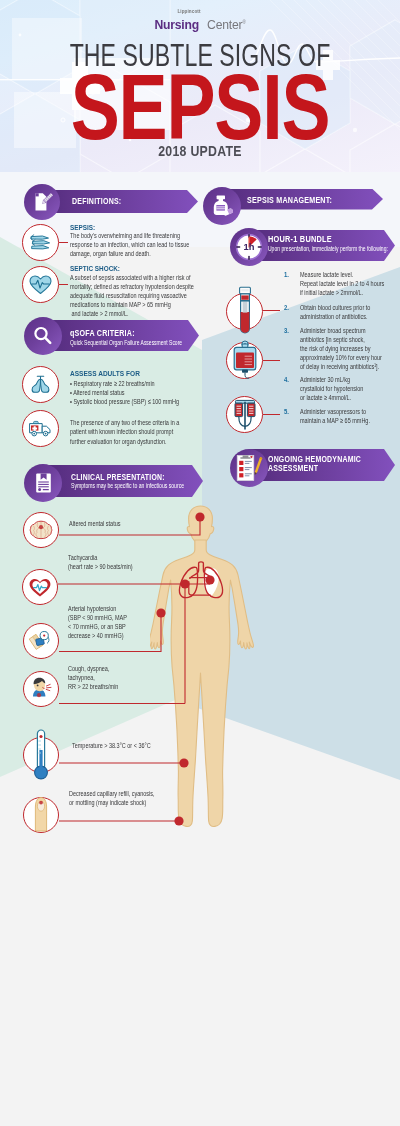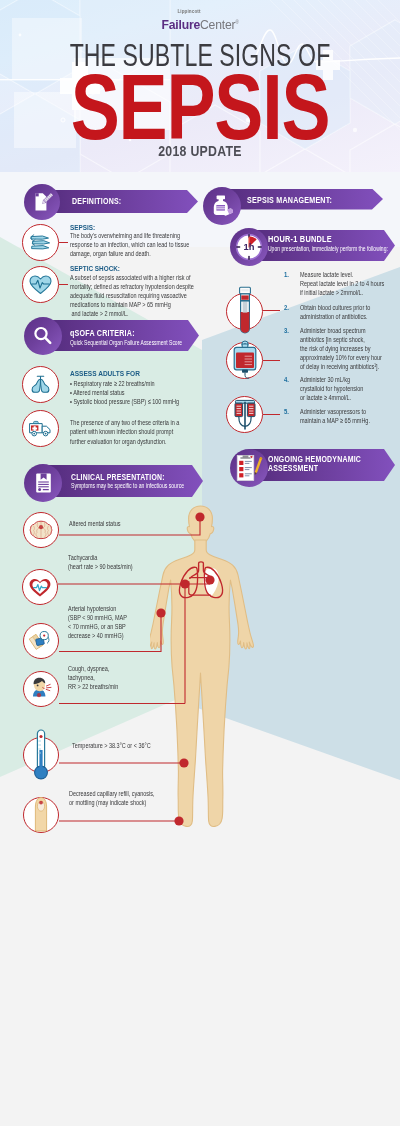--- a/index.html
+++ b/index.html
@@ -8,21 +8,21 @@
 #page{position:relative;width:400px;height:1126px;overflow:hidden;background:#fff;}
 
 
 #header{position:absolute;left:0;top:0;width:400px;height:172px;overflow:hidden;
  background:linear-gradient(165deg,#dceefb 0%,#e3f0fc 22%,#eceaf8 62%,#f4f1fb 100%);}
 #hdr-deco{position:absolute;left:0;top:0;}
 .brand{position:absolute;left:0;top:9px;width:400px;text-align:center;}
 .brand .lip{font-size:4.6px;letter-spacing:.1px;color:#777;font-weight:700;line-height:6px;padding-right:22px;}
 .brand .nc{font-size:12.2px;line-height:15px;letter-spacing:-.2px;}
 .brand .nc b{color:#5b2d82;font-weight:700;}
-.brand .nc i{color:#77777c;font-style:normal;font-weight:400;}
+.brand .nc i{color:#77777c;font-style:normal;font-weight:400;padding-left:8px;}
 .brand .nc sup{font-size:4.5px;vertical-align:super;color:#77777c;}
 #title1{position:absolute;left:0;top:43px;width:400px;text-align:center;
  font-size:31px;font-weight:400;letter-spacing:.1px;color:#3b3b40;line-height:26px;
  transform:scaleX(0.745);transform-origin:200px 50%;}
 #title2{position:absolute;left:0;top:75px;width:400px;text-align:center;
  font-size:92px;font-weight:700;letter-spacing:-1.5px;color:#c4161c;line-height:65px;
  transform:scaleX(0.80);transform-origin:200px 50%;}
 #title3{position:absolute;left:0;top:145px;width:400px;text-align:center;
  font-size:14px;font-weight:700;letter-spacing:.3px;color:#4d4d55;line-height:13px;
  transform:scaleX(0.88);transform-origin:200px 50%;}
@@ -115,21 +115,21 @@
 
         <circle cx="63" cy="120" r="2" fill="none" stroke="#ffffff" stroke-width="1" opacity=".9"></circle>
         <circle cx="130" cy="140" r="1.3" fill="#ffffff" opacity=".9"></circle>
         <circle cx="248" cy="120" r="2.2" fill="#ffffff" opacity=".8"></circle>
         <circle cx="355" cy="130" r="2.2" fill="#ffffff" opacity=".7"></circle>
         <circle cx="20" cy="35" r="1.4" fill="#ffffff" opacity=".8"></circle>
       </g>
     </svg>
     <div class="brand">
       <div class="lip">Lippincott</div>
-      <div class="nc"><b>Failure</b><i>Center</i><sup>®</sup></div>
+      <div class="nc"><b>Nursing</b><i>Center</i><sup>®</sup></div>
     </div>
     <div id="title1">THE SUBTLE SIGNS OF</div>
     <div id="title2">SEPSIS</div>
     <div id="title3">2018 UPDATE</div>
   </div>
 
   <div id="bg">
     <svg id="bgsvg" width="400" height="954" viewBox="0 0 400 954">
     <rect x="0" y="0" width="400" height="954" fill="#f3f3f3"></rect>
     <rect x="0" y="0" width="400" height="75" fill="#f4f6fa"></rect>

